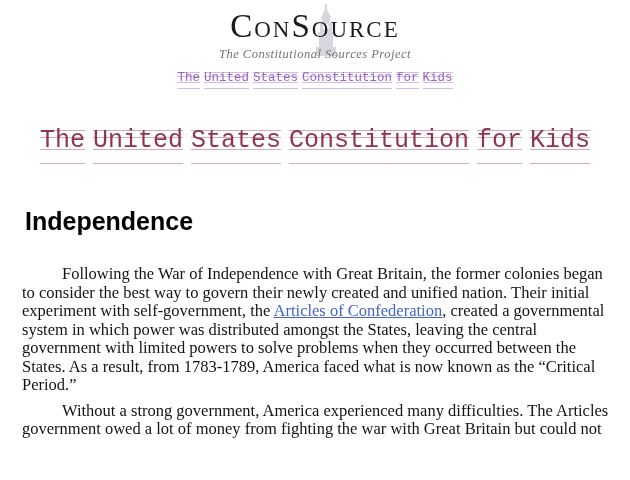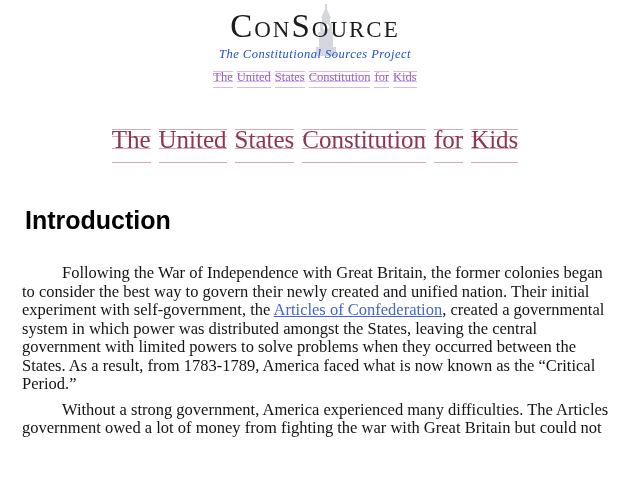--- a/index.html
+++ b/index.html
@@ -9,25 +9,25 @@
   }
   
   .header{text-align:center;padding-top:8px;}
   .logo{position:relative;display:inline-block;text-decoration:none;color:#1c1c1c;}
   .tower{position:absolute;left:50%;top:-4px;transform:translateX(-6px);z-index:0;}
   .brand{position:relative;z-index:1;line-height:36px;letter-spacing:2px;white-space:nowrap;}
   .brand .big{font-size:33px;}
   .brand .sc{font-size:23px;}
   .tagline{
     position:relative;z-index:1;font-style:italic;font-size:12.5px;
-    color:#1d4ed8;margin-top:-3px;letter-spacing:.5px;
+    color:#737373;margin-top:-3px;letter-spacing:.5px;
   }
   
   .trace{
-    display:inline-block;font-family:Liberation Serif, serif;
+    display:inline-block;font-family:Liberation Mono, monospace;
     background-repeat:no-repeat;
     background-size:100% 1px,100% 1px,100% 1px,100% 1px;
     text-decoration:none;
   }
   .sitelink{display:block;margin-top:5px;white-space:nowrap;text-decoration:none;}
   .sub-word{
     font-size:12.5px;height:21px;line-height:16px;margin:0 2px;
     color:var(--subtitle-purple,#9B5FC6);
     background-image:
       linear-gradient(var(--subtitle-guide,#D4BCEA),var(--subtitle-guide,#D4BCEA)),
@@ -80,20 +80,20 @@
         </g>
       </svg>
       <div class="brand"><span class="big">C</span><span class="sc">ON</span><span class="big">S</span><span class="sc">OURCE</span></div>
       <div class="tagline">The Constitutional Sources Project</div>
     </a>
     <a class="sitelink"><span class="trace sub-word">The</span><span class="trace sub-word">United</span><span class="trace sub-word">States</span><span class="trace sub-word">Constitution</span><span class="trace sub-word">for</span><span class="trace sub-word">Kids</span></a>
   </div>
 
   <div class="big-title"><span class="trace title-word">The</span><span class="trace title-word">United</span><span class="trace title-word">States</span><span class="trace title-word">Constitution</span><span class="trace title-word">for</span><span class="trace title-word">Kids</span></div>
 
-  <div class="intro-heading">Introduction</div>
+  <div class="intro-heading">Independence</div>
 
   <div class="content">
     <p><span>Following the War of Independence with Great Britain, the former colonies began to consider the best way to govern their newly created and unified nation. Their initial experiment with self-government, the </span><a class="body-link">Articles of Confederation</a><span>, created a governmental system in which power was distributed amongst the States, leaving the central government with limited powers to solve problems when they occurred between the States.  As a result, from 1783-1789, America faced what is now known as the “Critical Period.”</span></p>
     <p><span>Without a strong government, America experienced many difficulties. The Articles government owed a lot of money from fighting the war with Great Britain but could not pay because it had no ability to tax.  Additionally, the Articles of Confederation did not provide for a national military, so threats from foreign nations were not handled well. What was the new government to do?</span></p>
   </div>
 
 </div>
 
 </body></html>

